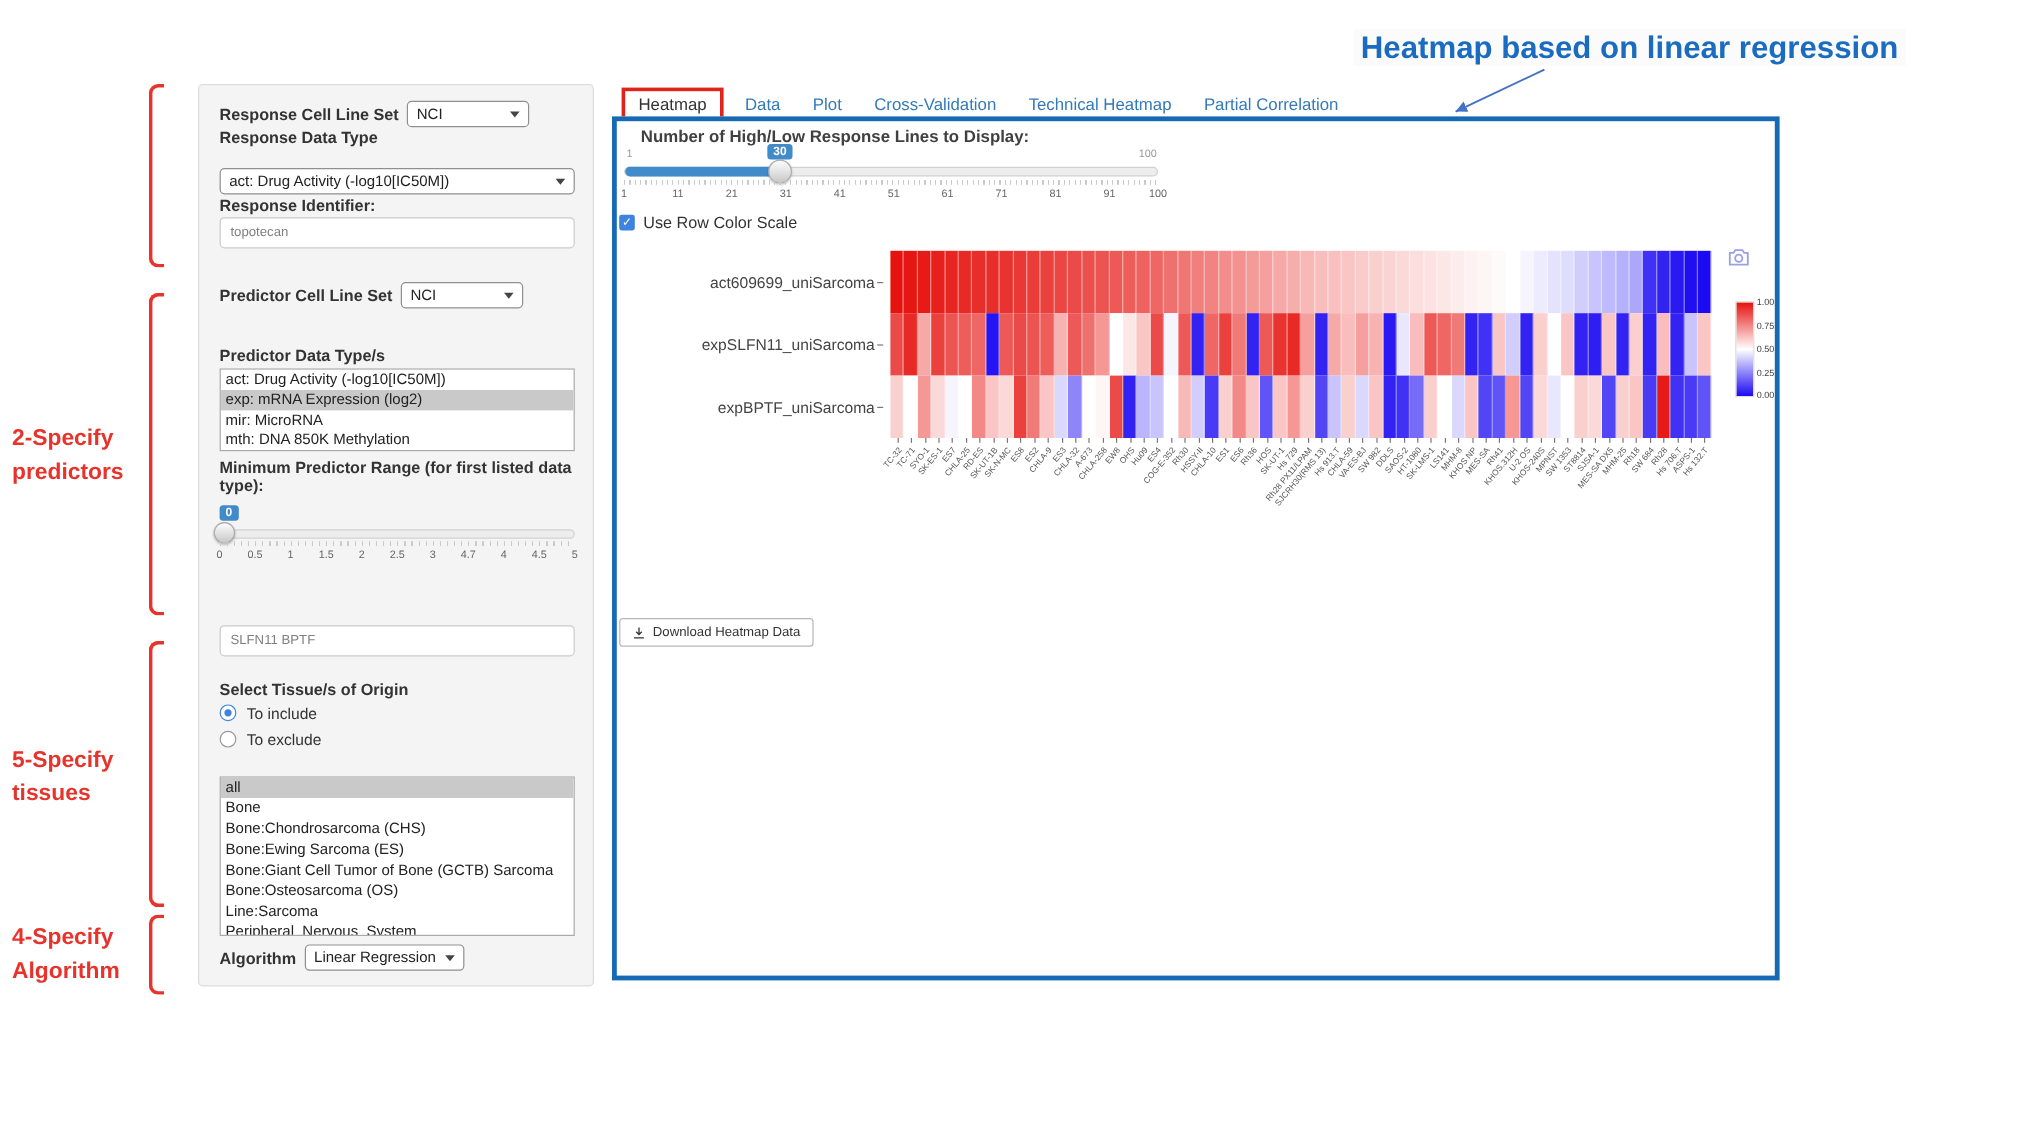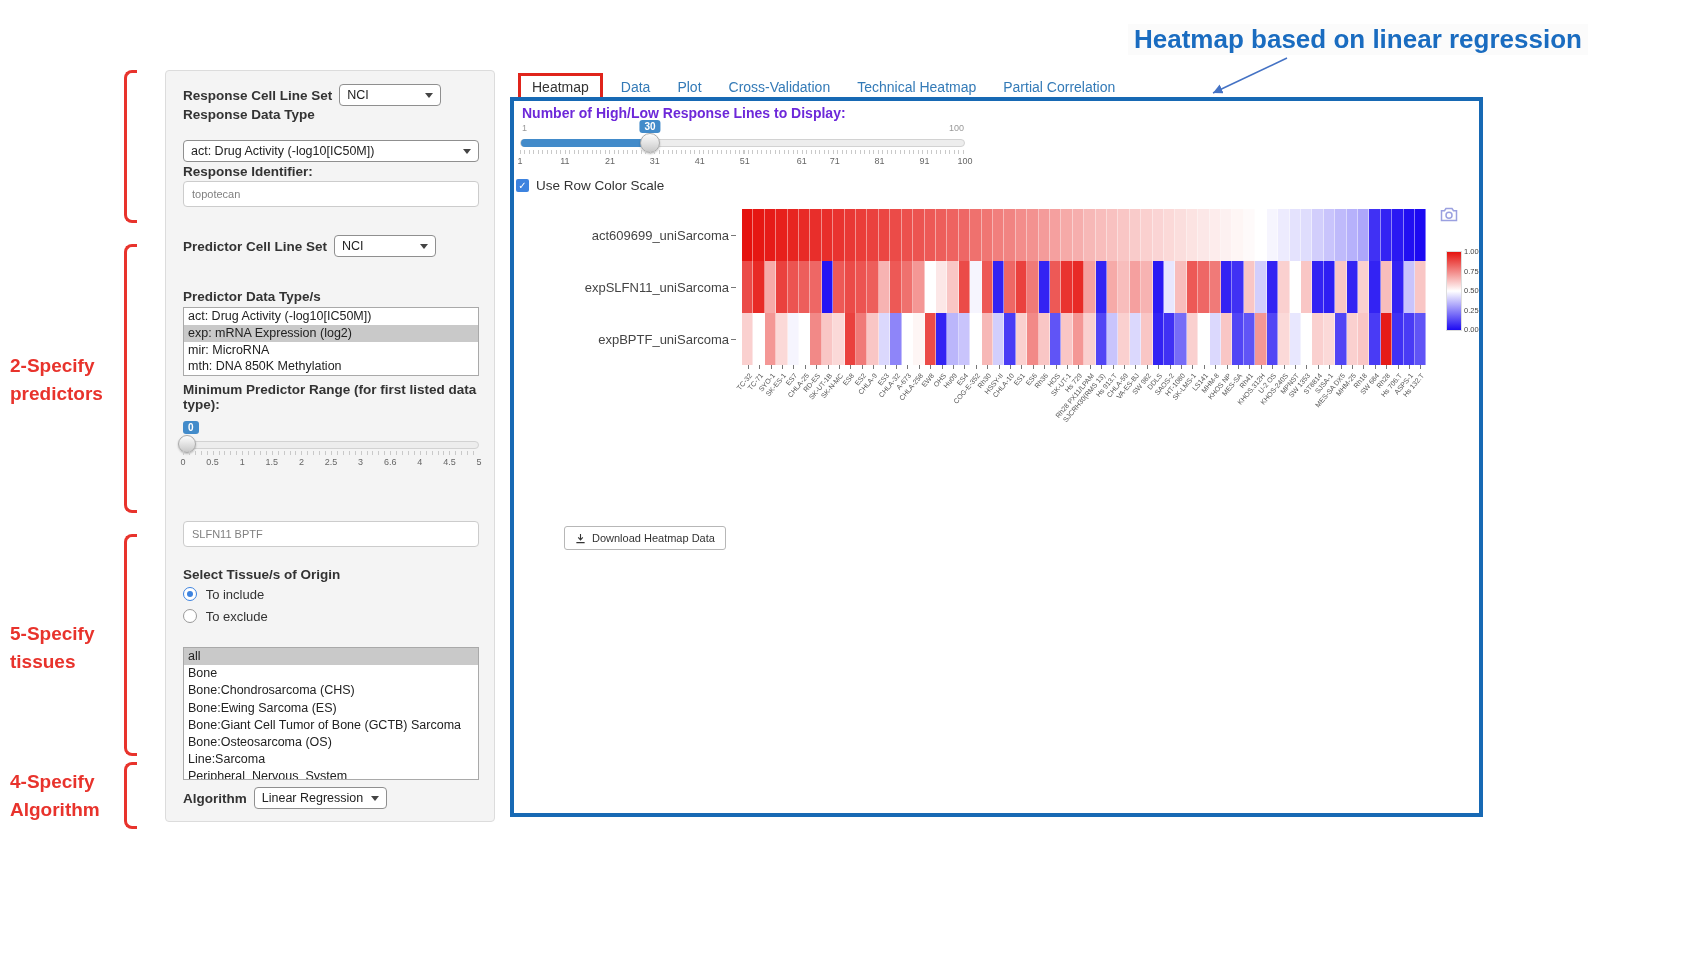--- a/index.html
+++ b/index.html
@@ -143,21 +143,21 @@
     <div class="knob" style="left:12px;top:364px;width:18px;height:18px;"></div>
     <div class="minor" style="left:17px;top:380px;width:296px;background:repeating-linear-gradient(90deg,#c9c9c9 0 1px,transparent 1px 5.92px);"></div>
     <div class="tickrow" id="side-ticks" style="left:17px;top:386px;width:296px;">
         <span class="tickl" style="left: 0%;">0</span>
         <span class="tickl" style="left: 10%;">0.5</span>
         <span class="tickl" style="left: 20%;">1</span>
         <span class="tickl" style="left: 30%;">1.5</span>
         <span class="tickl" style="left: 40%;">2</span>
         <span class="tickl" style="left: 50%;">2.5</span>
         <span class="tickl" style="left: 60%;">3</span>
-        <span class="tickl" style="left: 70%;">6.6</span>
+        <span class="tickl" style="left: 70%;">4.7</span>
         <span class="tickl" style="left: 80%;">4</span>
         <span class="tickl" style="left: 90%;">4.5</span>
         <span class="tickl" style="left: 100%;">5</span>
       </div>
 
     <div class="abs inp" style="left:17px;top:450px;width:296px;height:26px;">SLFN11 BPTF</div>
 
     <div class="abs fld-label" style="left:17px;top:496px;">Select Tissue/s of Origin</div>
     <div class="abs" style="left:17px;top:516px;font-size:13px;">
       <span class="radio on"></span>
@@ -192,38 +192,38 @@
     <div class="tab active">Heatmap</div>
     <div class="tab">Data</div>
     <div class="tab">Plot</div>
     <div class="tab">Cross-Validation</div>
     <div class="tab">Technical Heatmap</div>
     <div class="tab">Partial Correlation</div>
   </div>
 
   <div class="panel">
 
-    <div class="abs" style="left:8px;top:4px;font-size:14px;font-weight:bold;color:#6d28d9;">Number of High/Low Response Lines to Display:</div>
+    <div class="abs" style="left:20px;top:4px;font-size:14px;font-weight:bold;color:#404040;">Number of High/Low Response Lines to Display:</div>
 
     <div class="abs minmax" style="left:8px;top:22px;">1</div>
     <div class="abs minmax" style="left:435px;top:22px;">100</div>
     <div class="vbubble" style="left:136px;top:19px;">30</div>
     <div class="track" style="left:6px;top:38px;width:445px;">
       <div class="fill" style="left:0;top:-1px;width:130px;"></div>
     </div>
     <div class="knob" style="left:126px;top:32px;"></div>
     <div class="minor" style="left:6px;top:49px;width:445px;background:repeating-linear-gradient(90deg,#c9c9c9 0 1px,transparent 1px 4.47px);"></div>
     <div class="tickrow" id="main-ticks" style="left:6px;top:55px;width:445px;">
         <span class="tickl" style="left: 0%;">1</span>
         <span class="tickl" style="left: 10.101%;">11</span>
         <span class="tickl" style="left: 20.202%;">21</span>
         <span class="tickl" style="left: 30.303%;">31</span>
         <span class="tickl" style="left: 40.404%;">41</span>
         <span class="tickl" style="left: 50.5051%;">51</span>
-        <span class="tickl" style="left: 60.6061%; margin-left: 12px;">61</span>
+        <span class="tickl" style="left: 60.6061%;">61</span>
         <span class="tickl" style="left: 70.7071%;">71</span>
         <span class="tickl" style="left: 80.8081%;">81</span>
         <span class="tickl" style="left: 90.9091%;">91</span>
         <span class="tickl" style="left: 100%;">100</span>
       </div>
 
     <div class="abs" style="left:2px;top:77px;display:flex;align-items:center;gap:7px;">
       <span class="cbx"></span>
       <span style="font-size:13.5px;color:#333;">Use Row Color Scale</span>
     </div>
@@ -553,21 +553,21 @@
     <div class="colorbar"></div>
     <div id="cb-labs">
         <span class="cb-lab" style="top: 146px;">1.00</span>
         <span class="cb-lab" style="top: 165.5px;">0.75</span>
         <span class="cb-lab" style="top: 185px;">0.50</span>
         <span class="cb-lab" style="top: 204.5px;">0.25</span>
         <span class="cb-lab" style="top: 224px;">0.00</span>
       </div>
 
 
-    <div class="abs" style="left:2px;top:425px;margin-left:48px;">
+    <div class="abs" style="left:2px;top:414px;">
       <span class="dl-btn">
         <svg width="11" height="11" viewBox="0 0 12 12">
           <path d="M6 1 V7 M3.5 4.8 L6 7.5 L8.5 4.8 M1.5 10.5 H10.5" stroke="#333" stroke-width="1.2" fill="none"></path>
         </svg>
         <span>Download Heatmap Data</span>
       </span>
     </div>
   </div>
 
 </div>

